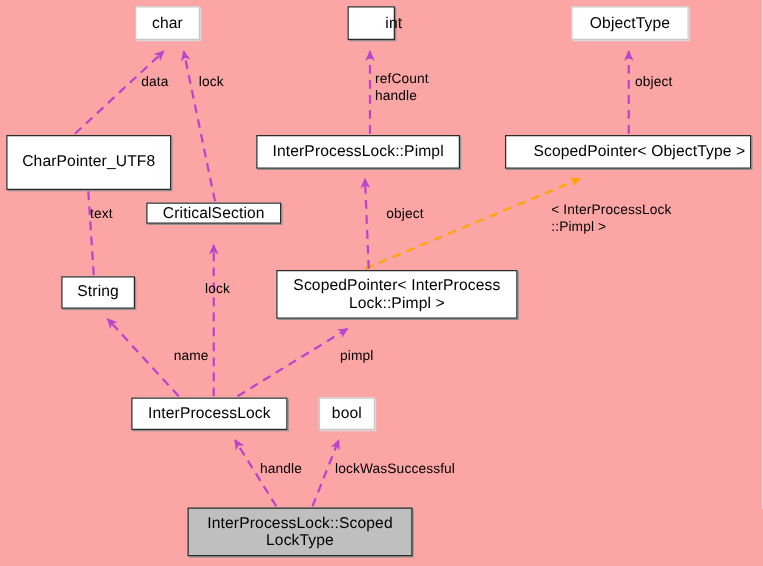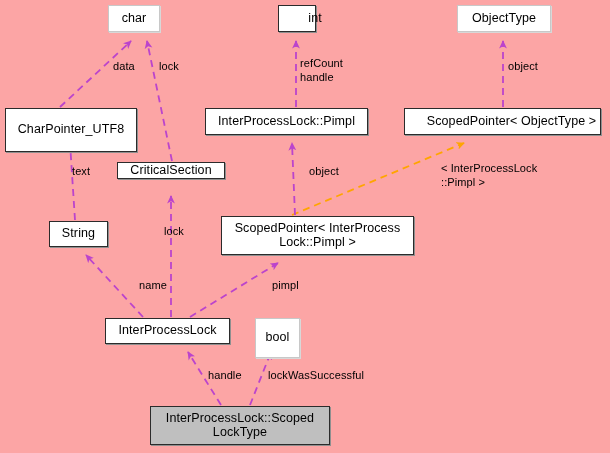--- a/index.html
+++ b/index.html
@@ -75,21 +75,21 @@
       <div class="node strong" style="left: 278px; top: 5px; width: 38px; height: 27px; padding-left: 36px;">int</div>
       <div class="node weak" style="left: 457px; top: 5px; width: 94px; height: 27px;">ObjectType</div>
       <div class="node strong" style="left: 5px; top: 108px; width: 132px; height: 44px;">CharPointer_UTF8</div>
       <div class="node strong" style="left: 205px; top: 108px; width: 163px; height: 27px;">InterProcessLock::Pimpl</div>
       <div class="node strong" style="left: 404px; top: 108px; width: 197px; height: 27px; padding-left: 18px;">ScopedPointer&lt; ObjectType &gt;</div>
       <div class="node strong" style="left: 117px; top: 162px; width: 108px; height: 17px;">CriticalSection</div>
       <div class="node strong" style="left: 221px; top: 216px; width: 193px; height: 39px;">ScopedPointer&lt; InterProcess
 Lock::Pimpl &gt;</div>
       <div class="node strong" style="left: 49px; top: 221px; width: 59px; height: 26px; text-align: center;">String</div>
       <div class="node strong" style="left: 105px; top: 318px; width: 125px; height: 26px;">InterProcessLock</div>
-      <div class="node weak" style="left: 255px; top: 318px; width: 45px; height: 40px;">bool</div>
+      <div class="node weak" style="left: 255px; top: 318px; width: 45px; height: 26px;">bool</div>
       <div class="node highlight" style="left: 150px; top: 406px; width: 180px; height: 39px;">InterProcessLock::Scoped
 LockType</div>
     </div>
   <div id="label-layer">
       <div class="edge-label" style="left: 113px; top: 59px;">data</div>
       <div class="edge-label" style="left: 159px; top: 59px;">lock</div>
       <div class="edge-label center" style="left: 300px; top: 56px;">refCount
 handle</div>
       <div class="edge-label" style="left: 508px; top: 59px;">object</div>
       <div class="edge-label center" style="left: 441px; top: 161px;">&lt; InterProcessLock

